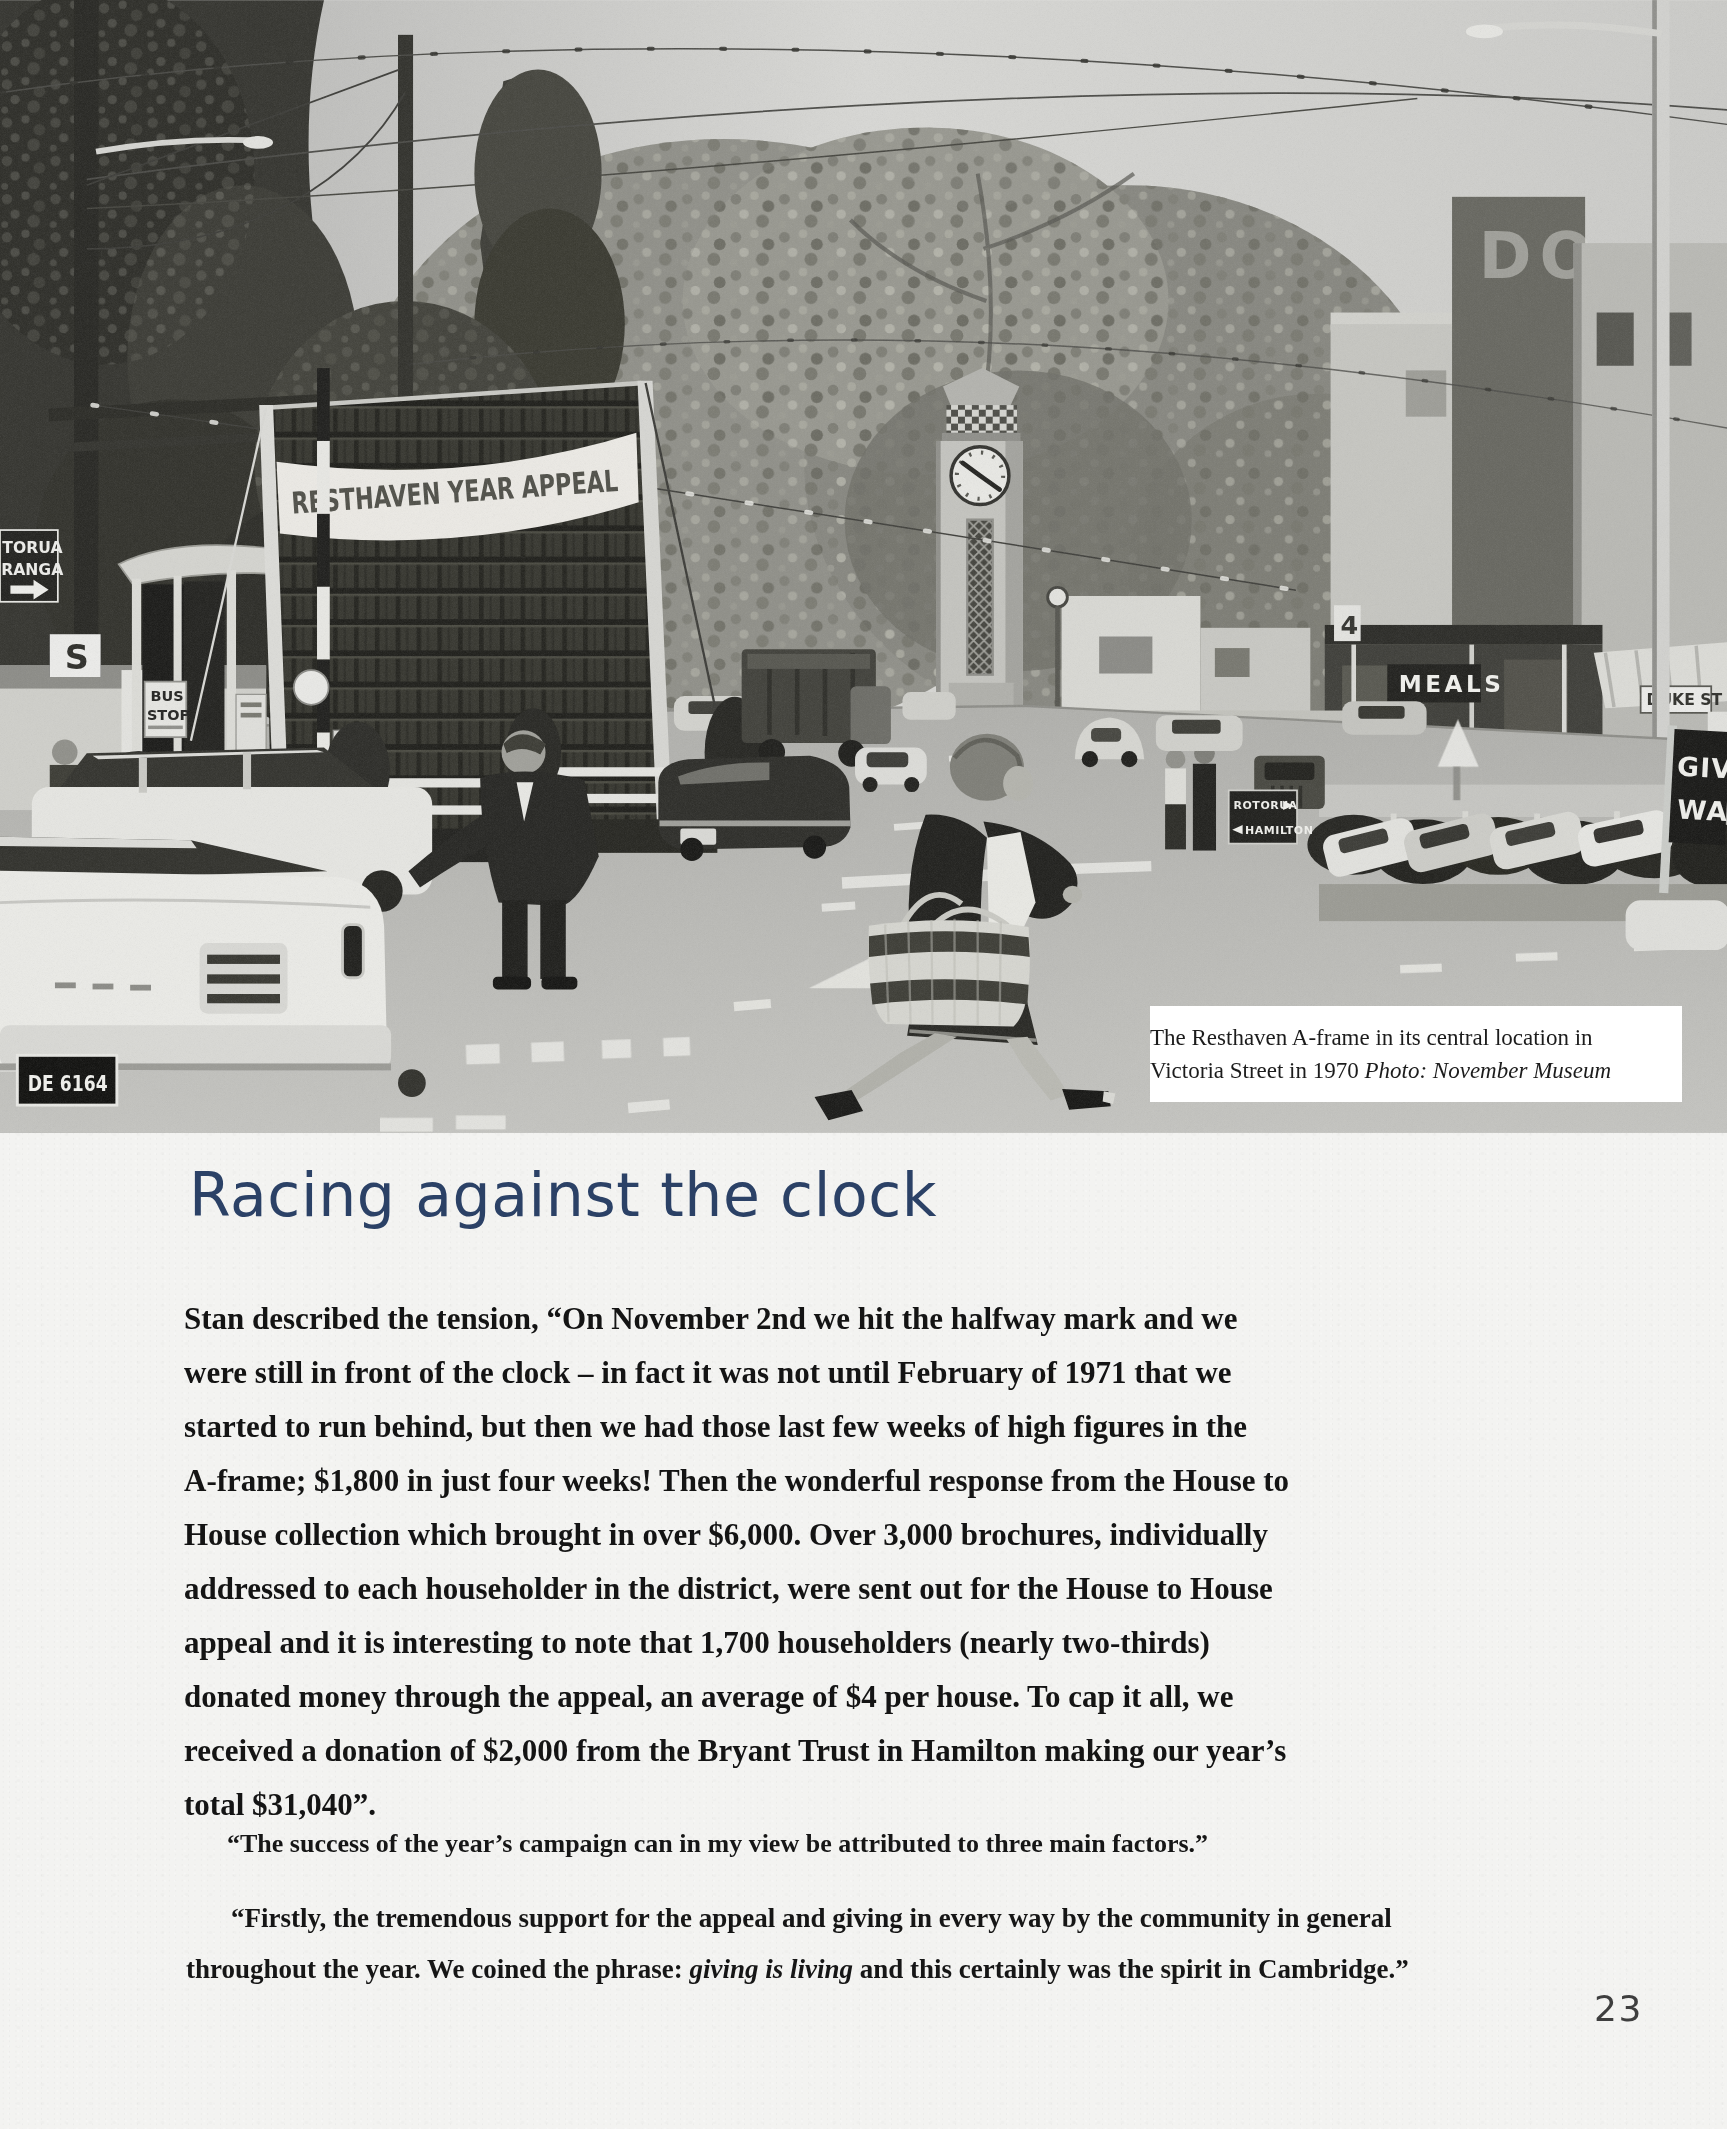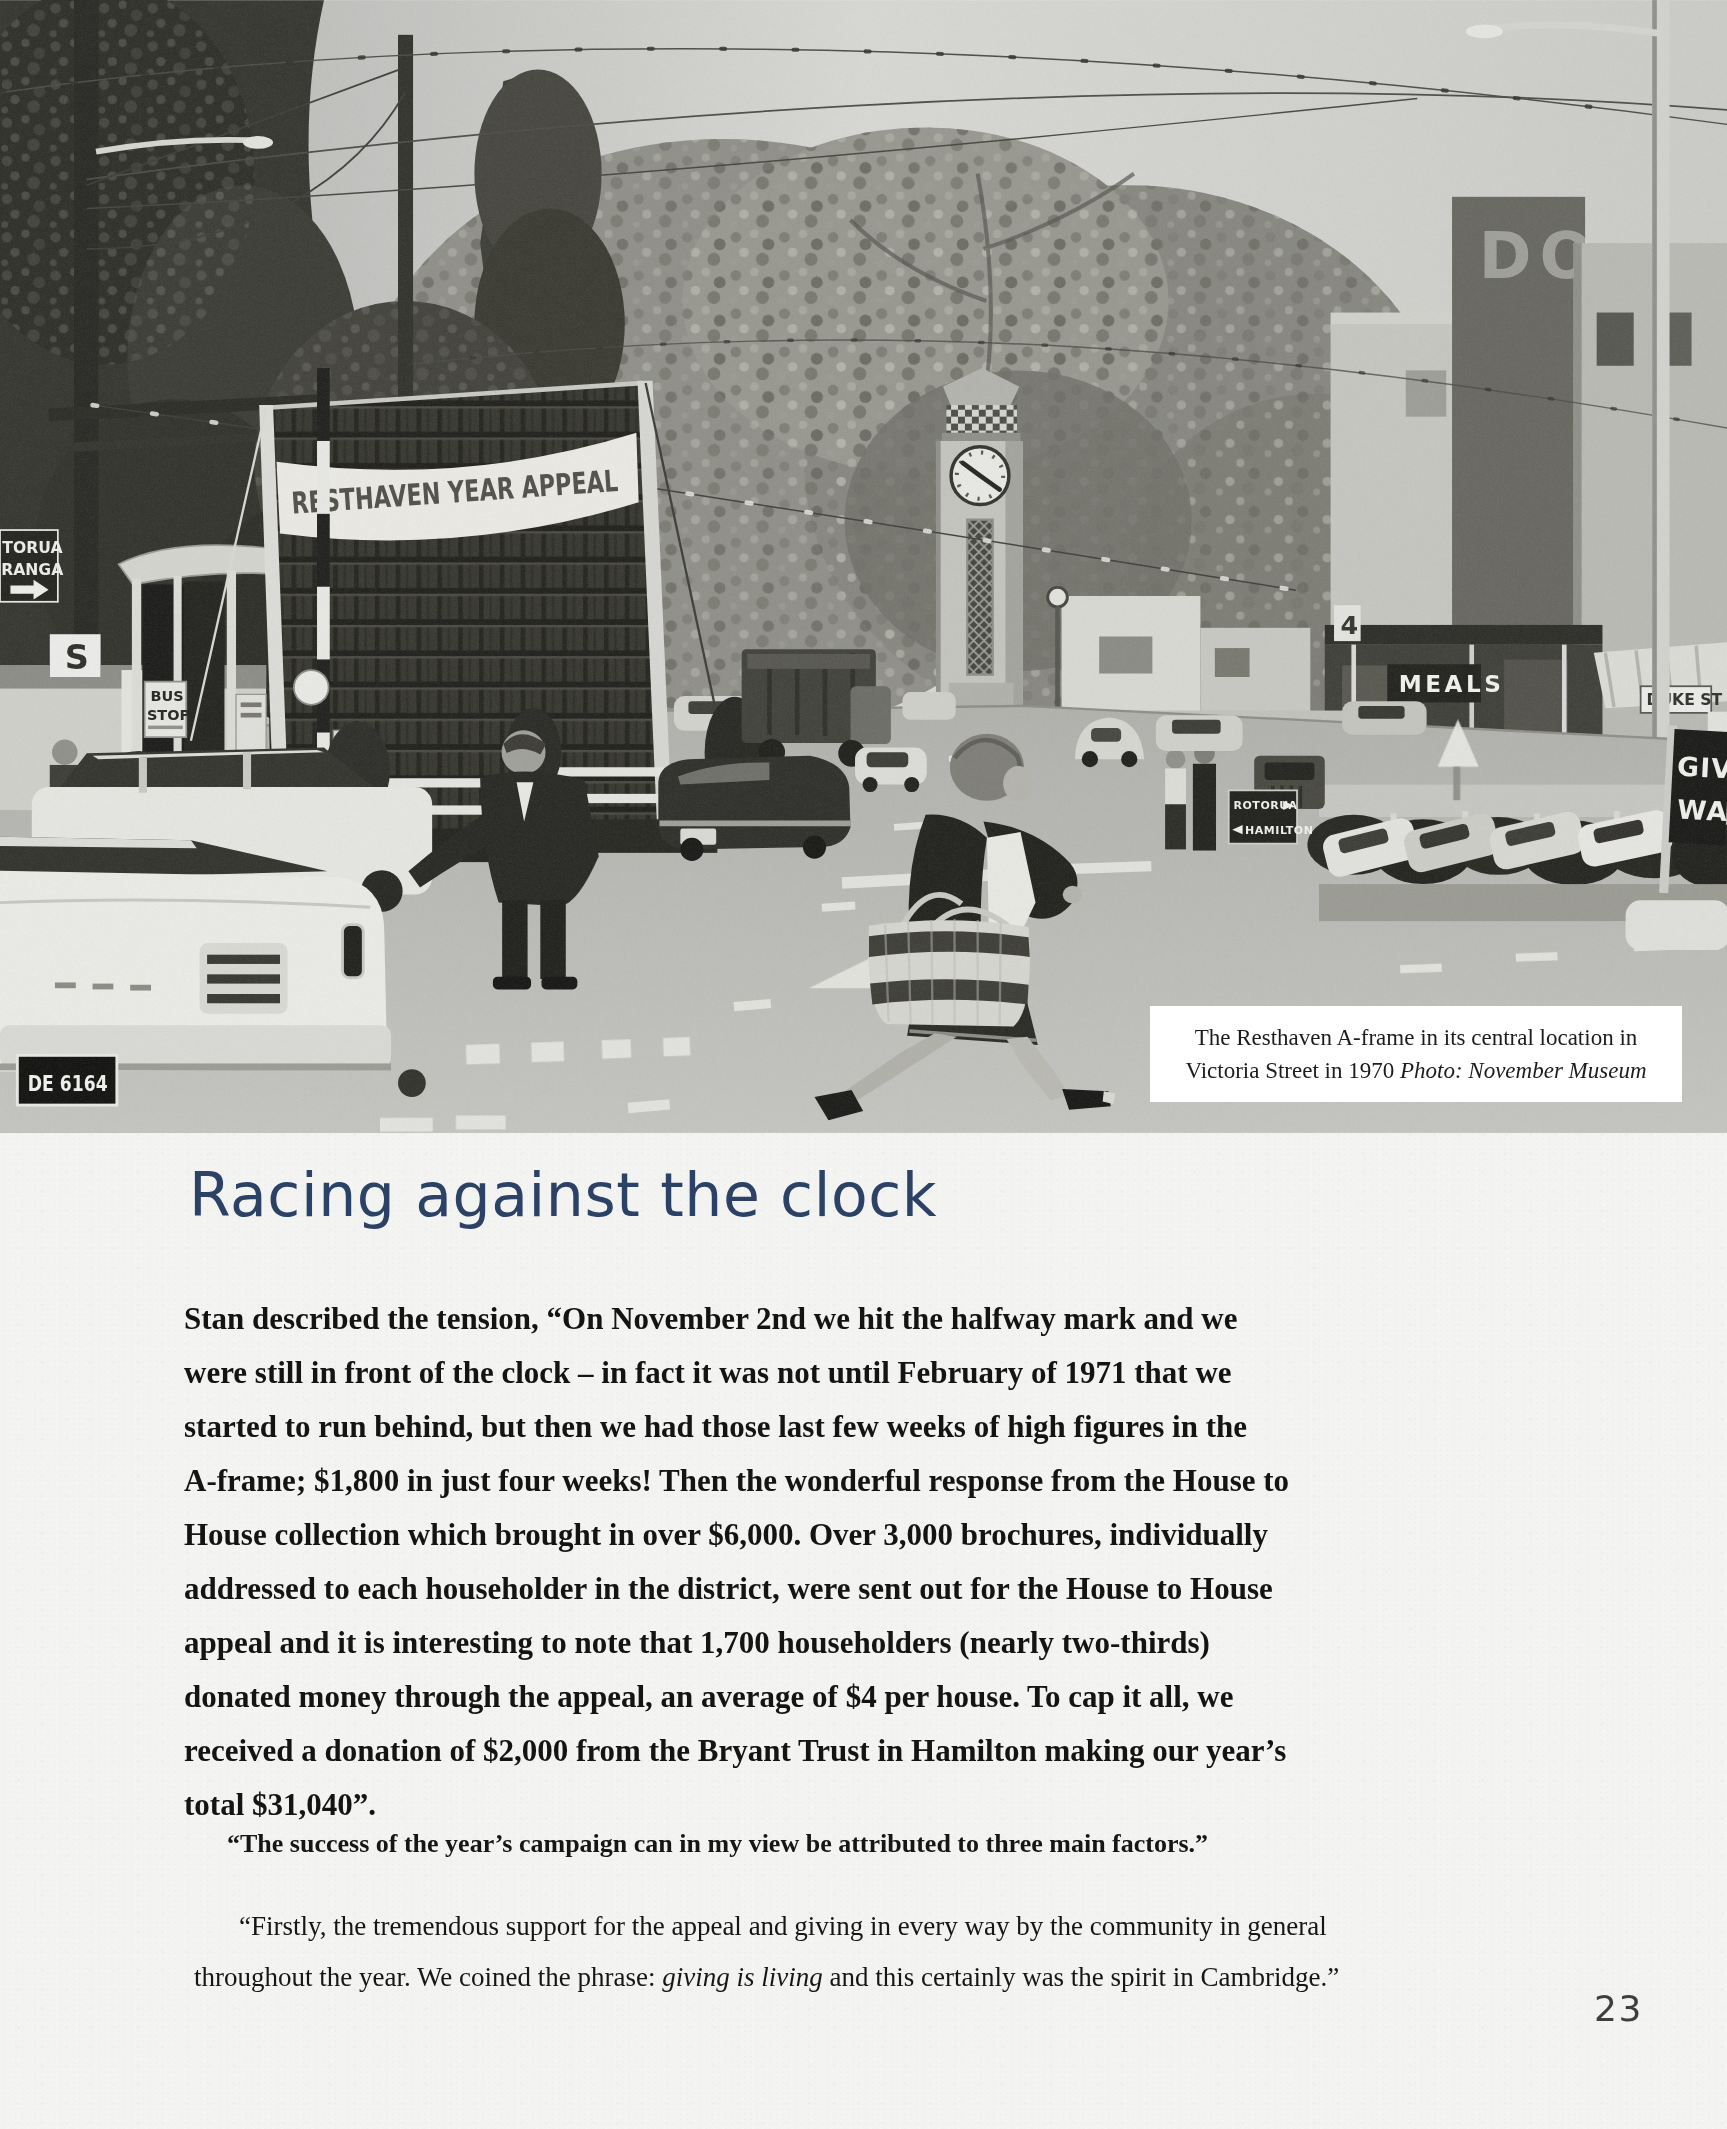--- a/index.html
+++ b/index.html
@@ -12,43 +12,43 @@
       radial-gradient(rgba(0,0,0,0.015) 1.7px, transparent 2.3px);
     background-size:6.4px 5.2px,9.8px 7.5px,24px 19px;
     background-position:0 0,3.5px 2.3px,6.4px 4px;
     font-family:"Liberation Serif",serif;
   }
   .photo{position:absolute;top:0;left:0;width:1456px;height:1133px;}
   .photo svg{display:block;}
   .caption{
     position:absolute;left:1150px;top:1006px;width:532px;height:96px;
     background:#ffffff;display:flex;flex-direction:column;justify-content:center;
-    text-align:center;font-size:23px;line-height:33px;color:#1c1c1c;
+    text-align:left;font-size:23px;line-height:33px;color:#1c1c1c;
     font-family:"Liberation Serif",serif;
   }
   .caption em{font-style:italic;}
   h1.title{
     position:absolute;left:189px;top:1160px;margin:0;
     font-family:"DejaVu Sans",sans-serif;font-weight:400;letter-spacing:0.6px;
     font-size:60px;color:#2b4166;
   }
   .p1{
     position:absolute;left:178px;top:1286px;width:1388px;margin:6px;
     font-size:31px;line-height:54px;font-weight:bold;color:#141414;
   }
   .p1 .ln{display:block;}
   .p2{
     position:absolute;left:178px;top:1822px;width:1411px;margin:4px;
     font-size:26px;line-height:36px;font-weight:bold;color:#161616;
     padding-left:0;
   }
   .p2 .ln{display:block;padding-left:45px;}
   .p3{
-    position:absolute;left:178px;top:1885px;width:1423px;margin:16px;
-    font-size:27px;line-height:51px;font-weight:normal;color:#161616;
+    position:absolute;left:178px;top:1885px;width:1423px;margin:8px;
+    font-size:27px;line-height:51px;font-weight:bold;color:#161616;
   }
   .p3 .ln{display:block;}
   .p3 .ind{padding-left:45px;}
   .p3 em{font-style:italic;}
   .pageno{
     position:absolute;left:1594px;top:1988px;
     font-family:"DejaVu Sans",sans-serif;font-size:36px;color:#3e3e3e;letter-spacing:1.7px;text-align:center;
   }
   text{font-family:"DejaVu Sans",sans-serif;}
 </style>

